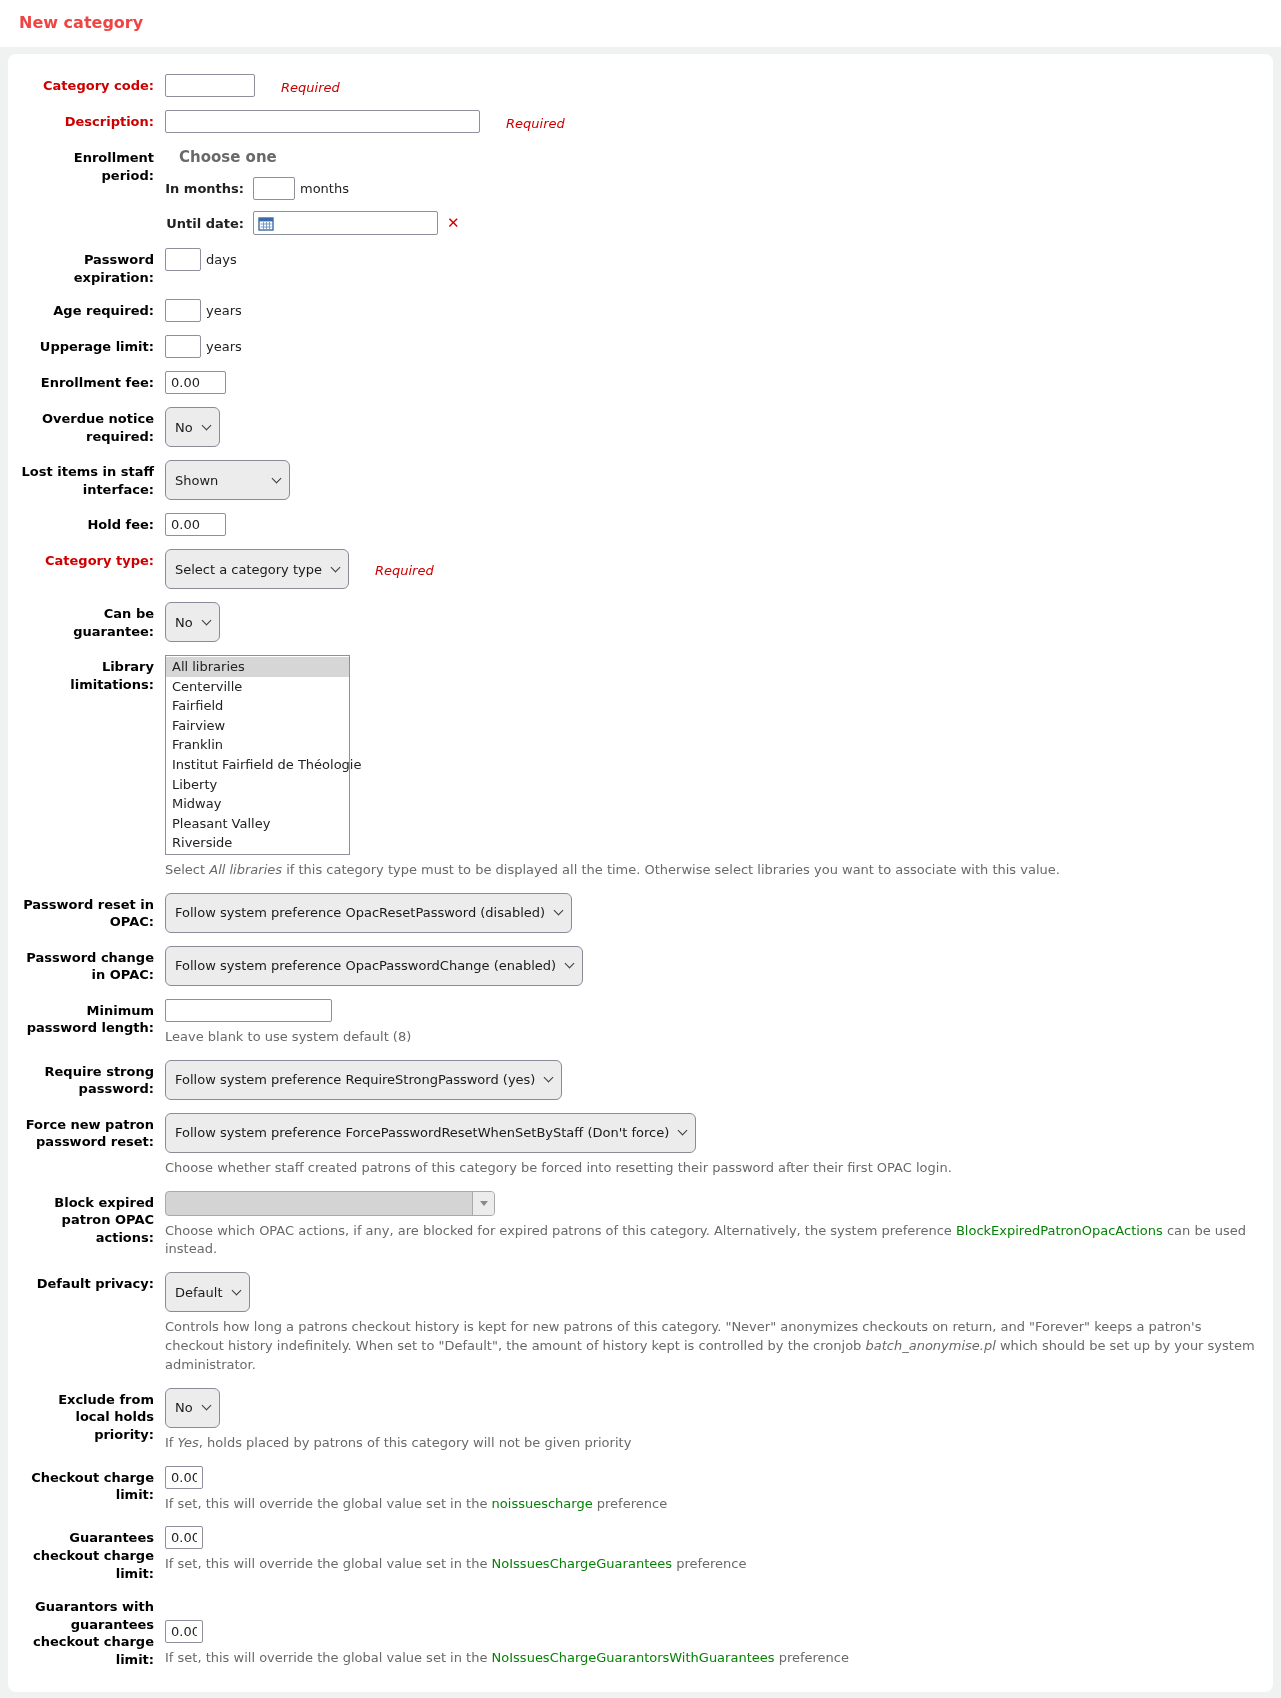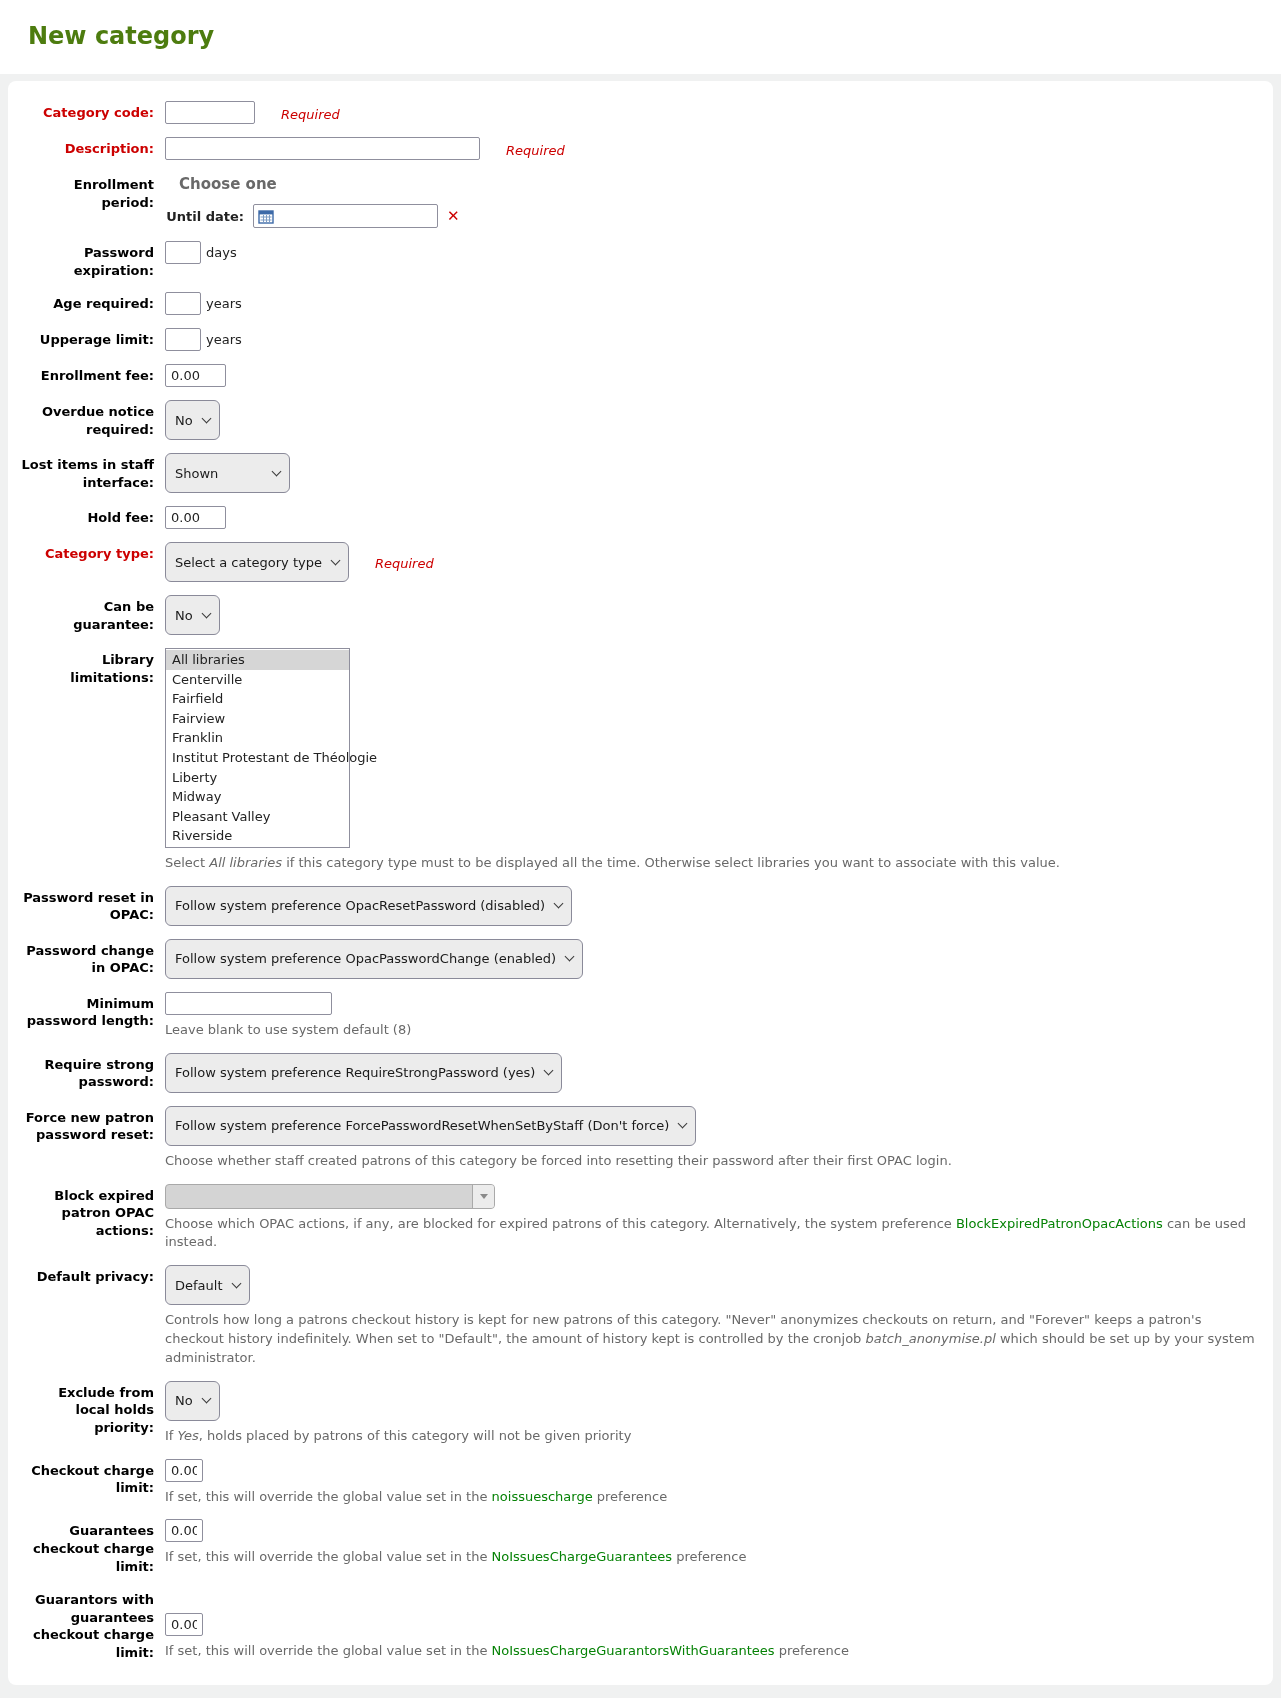--- a/index.html
+++ b/index.html
@@ -5,21 +5,21 @@
   * { box-sizing: border-box; }
   html,body { margin:0; padding:0; }
   body {
     width:1281px;
     background:#f0f1f1;
     font-family:"DejaVu Sans","Liberation Sans",sans-serif;
     font-size:13px;
     color:#222;
   }
   header.topbar { background:#fff; padding:5px 11px 7px 11px; }
-  header.topbar h1 { margin:17px; font-size:24px; font-weight:bold; color:#4d7c0f; }
+  header.topbar h1 { margin:8px; font-size:16px; font-weight:bold; color:#ef4444; }
 
   .wrap { padding:7px 8px 0 8px; }
   .panel { background:#fff; border-radius:8px; padding:20px 12px; margin-bottom:18px; }
 
   ol.form { list-style:none; margin:0; padding:0; }
   li.row { display:flex; align-items:flex-start; margin-bottom:13px; }
   .lbl {
     width:145px; flex:0 0 145px; text-align:right; font-weight:bold;
     padding-right:11px; padding-top:3px; color:#000; line-height:1.35;
   }
@@ -123,20 +123,25 @@
         <div class="ctl inline">
           <input class="txt w315" style="">
           <span class="required">Required</span>
         </div>
       </li>
 
       <li class="row mb-xl">
         <label class="lbl">Enrollment period:</label>
         <div class="ctl">
           <span class="legend">Choose one</span>
+          <div class="subrow">
+            <label class="sublbl">In months:</label>
+            <input class="txt w40" style="">
+            <span class="unit">months</span>
+          </div>
           <div class="subrow">
             <label class="sublbl">Until date:</label>
             <span class="datebox">
               <svg width="16" height="15" viewBox="0 0 16 15">
                 <rect x="1" y="2" width="14" height="12" fill="#ffffff" stroke="#3d6aa8" stroke-width="1.4"></rect>
                 <rect x="1" y="2" width="14" height="3.4" fill="#3d6aa8"></rect>
                 <line x1="2.5" y1="8" x2="13.5" y2="8" stroke="#7d9cc4" stroke-width="1"></line>
                 <line x1="2.5" y1="11" x2="13.5" y2="11" stroke="#7d9cc4" stroke-width="1"></line>
                 <line x1="5.5" y1="6" x2="5.5" y2="13.5" stroke="#7d9cc4" stroke-width="1"></line>
                 <line x1="8.5" y1="6" x2="8.5" y2="13.5" stroke="#7d9cc4" stroke-width="1"></line>
@@ -229,21 +234,21 @@
 
       <li class="row mb-lg">
         <label class="lbl">Library limitations:</label>
         <div class="ctl">
           <div class="listbox" id="lib-listbox">
               <div class="opt selected">All libraries</div>
               <div class="opt">Centerville</div>
               <div class="opt">Fairfield</div>
               <div class="opt">Fairview</div>
               <div class="opt">Franklin</div>
-              <div class="opt">Institut Protestant de Théologie</div>
+              <div class="opt">Institut Fairfield de Théologie</div>
               <div class="opt">Liberty</div>
               <div class="opt">Midway</div>
               <div class="opt">Pleasant Valley</div>
               <div class="opt">Riverside</div>
             </div>
           <div class="hint">
             <span>Select </span><em>All libraries</em><span> if this category type must to be displayed all the time. Otherwise select libraries you want to associate with this value.</span>
           </div>
         </div>
       </li>

